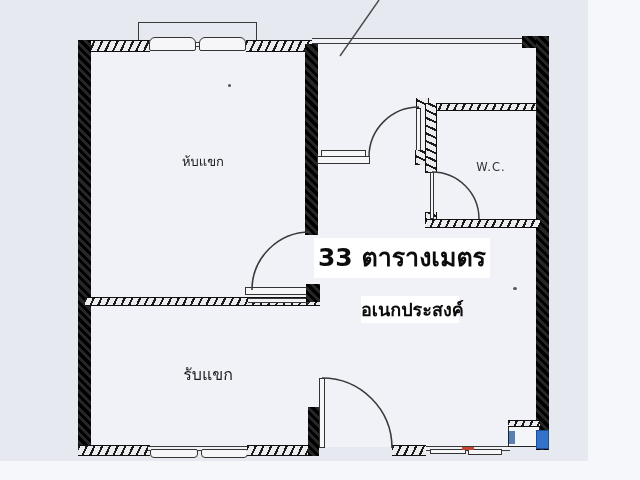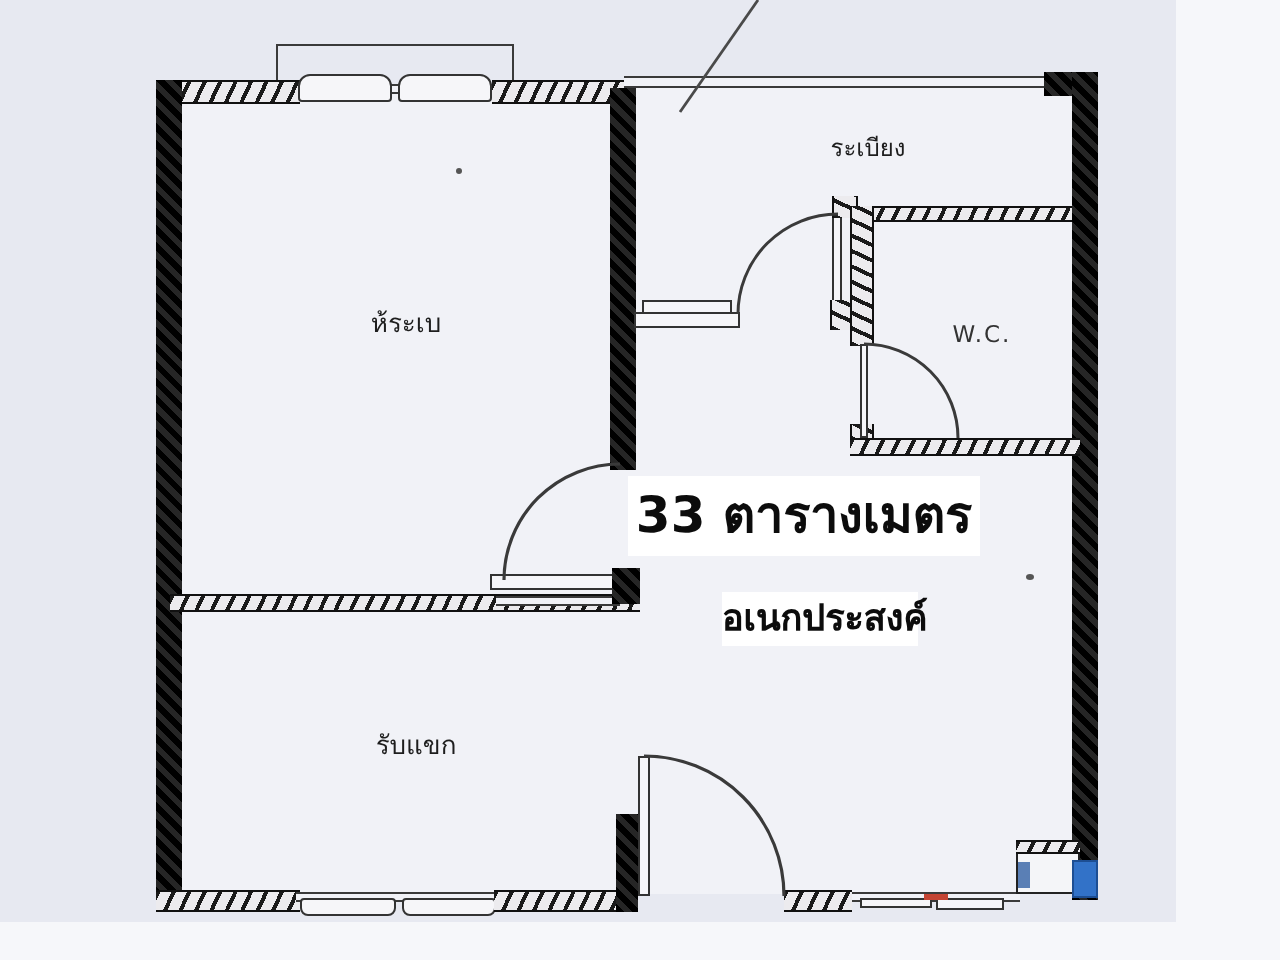--- a/index.html
+++ b/index.html
@@ -84,24 +84,23 @@
   <div class="abs" style="left:536px;top:430px;width:13px;height:19px;background:#3272c8;border:1px solid #1d4e93;box-sizing:border-box;"></div>
 
   <svg width="640" height="480" viewBox="0 0 640 480">
     <path d="M 252 290 A 58 58 0 0 1 310 232" fill="none" stroke="#3a3a3a" stroke-width="1.6"></path>
     <path d="M 322 378 A 70 70 0 0 1 392 448" fill="none" stroke="#3a3a3a" stroke-width="1.6"></path>
     <path d="M 432 172 A 47 47 0 0 1 479 219" fill="none" stroke="#3a3a3a" stroke-width="1.5"></path>
     <path d="M 369 157 A 50 50 0 0 1 419 107" fill="none" stroke="#3a3a3a" stroke-width="1.5"></path>
     <path d="M 340 56 L 379 0" fill="none" stroke="#4a4a4a" stroke-width="1.4"></path>
   </svg>
 
-  <div class="abs lbl" style="left:158px;top:151px;width:90px;font-size:13px;">ห้ระเบ</div>
-  <div class="abs lbl" style="left:398px;top:64px;width:72px;font-size:12px;">ระเบียง</div>
+  <div class="abs lbl" style="left:158px;top:151px;width:90px;font-size:13px;">ห้บแขก</div>
   <div class="abs lbl" style="left:468px;top:160px;width:46px;font-size:11.5px;letter-spacing:1px;color:#333;">W.C.</div>
-  <div class="abs lbl" style="left:166px;top:362px;width:84px;font-size:13px;">รับแขก</div>
+  <div class="abs lbl" style="left:166px;top:362px;width:84px;font-size:16px;">รับแขก</div>
 
   <div class="abs labelbox" style="left:314px;top:238px;width:176px;height:40px;font-size:25px;font-weight:bold;line-height:40px;">33 ตารางเมตร</div>
   <div class="abs labelbox" style="left:361px;top:296px;width:98px;height:27px;font-size:18px;font-weight:bold;line-height:27px;">อเนกประสงค์</div>
 
   <div class="abs speck" style="left:228px;top:84px;width:3px;height:3px;"></div>
   <div class="abs speck" style="left:513px;top:287px;width:4px;height:3px;"></div>
 
 </div>
 
 </body></html>

